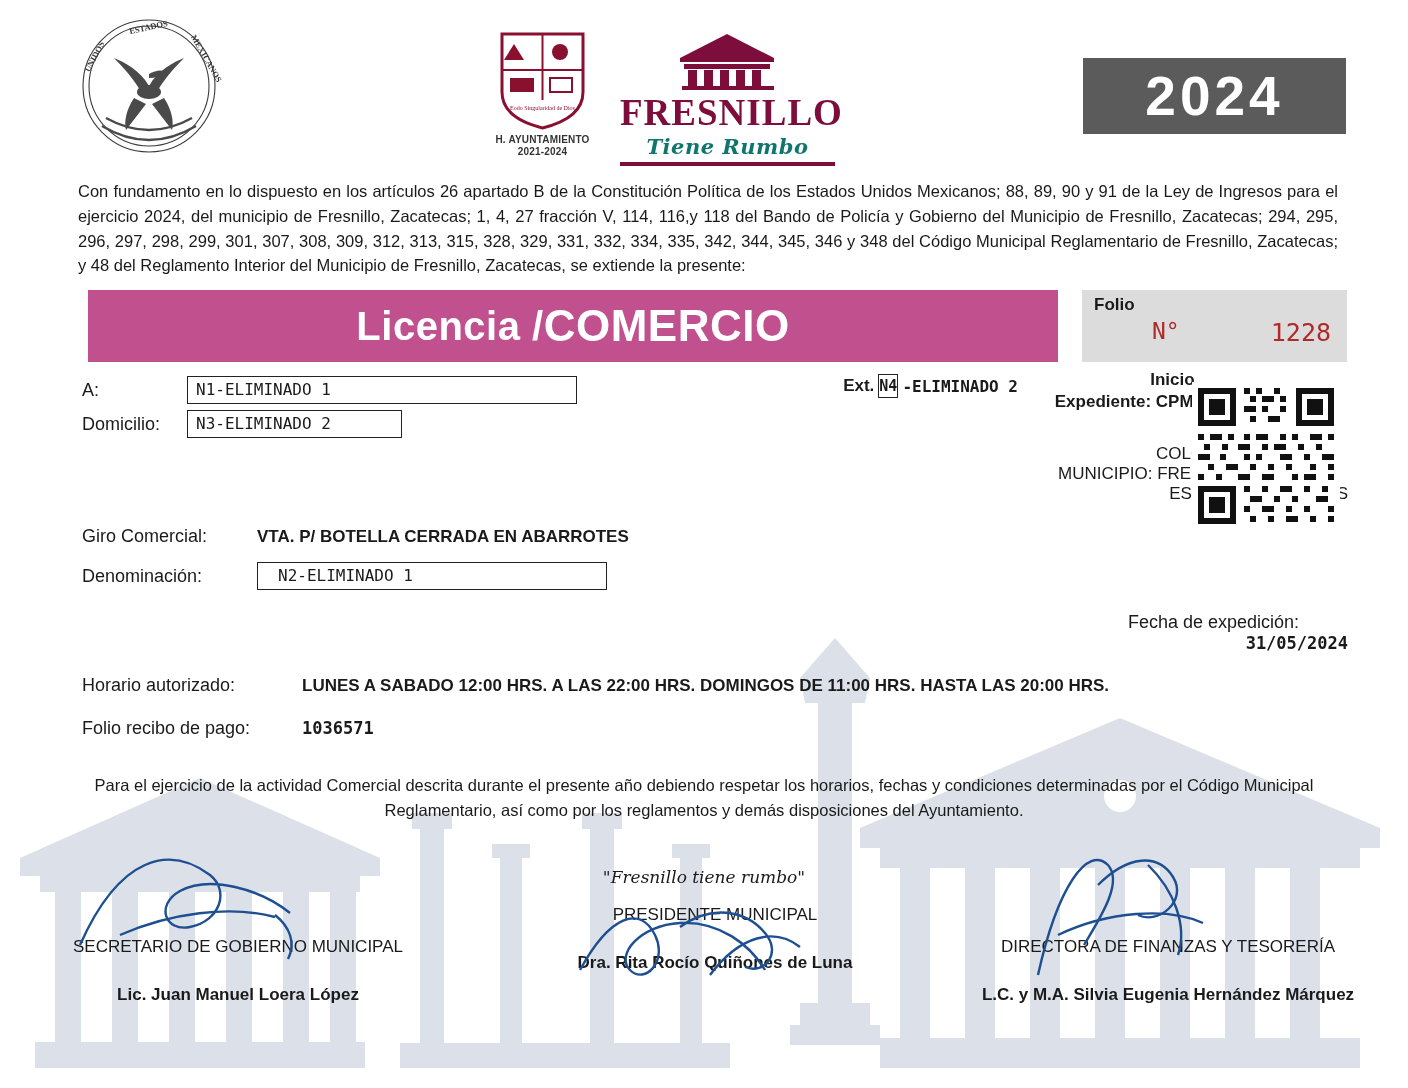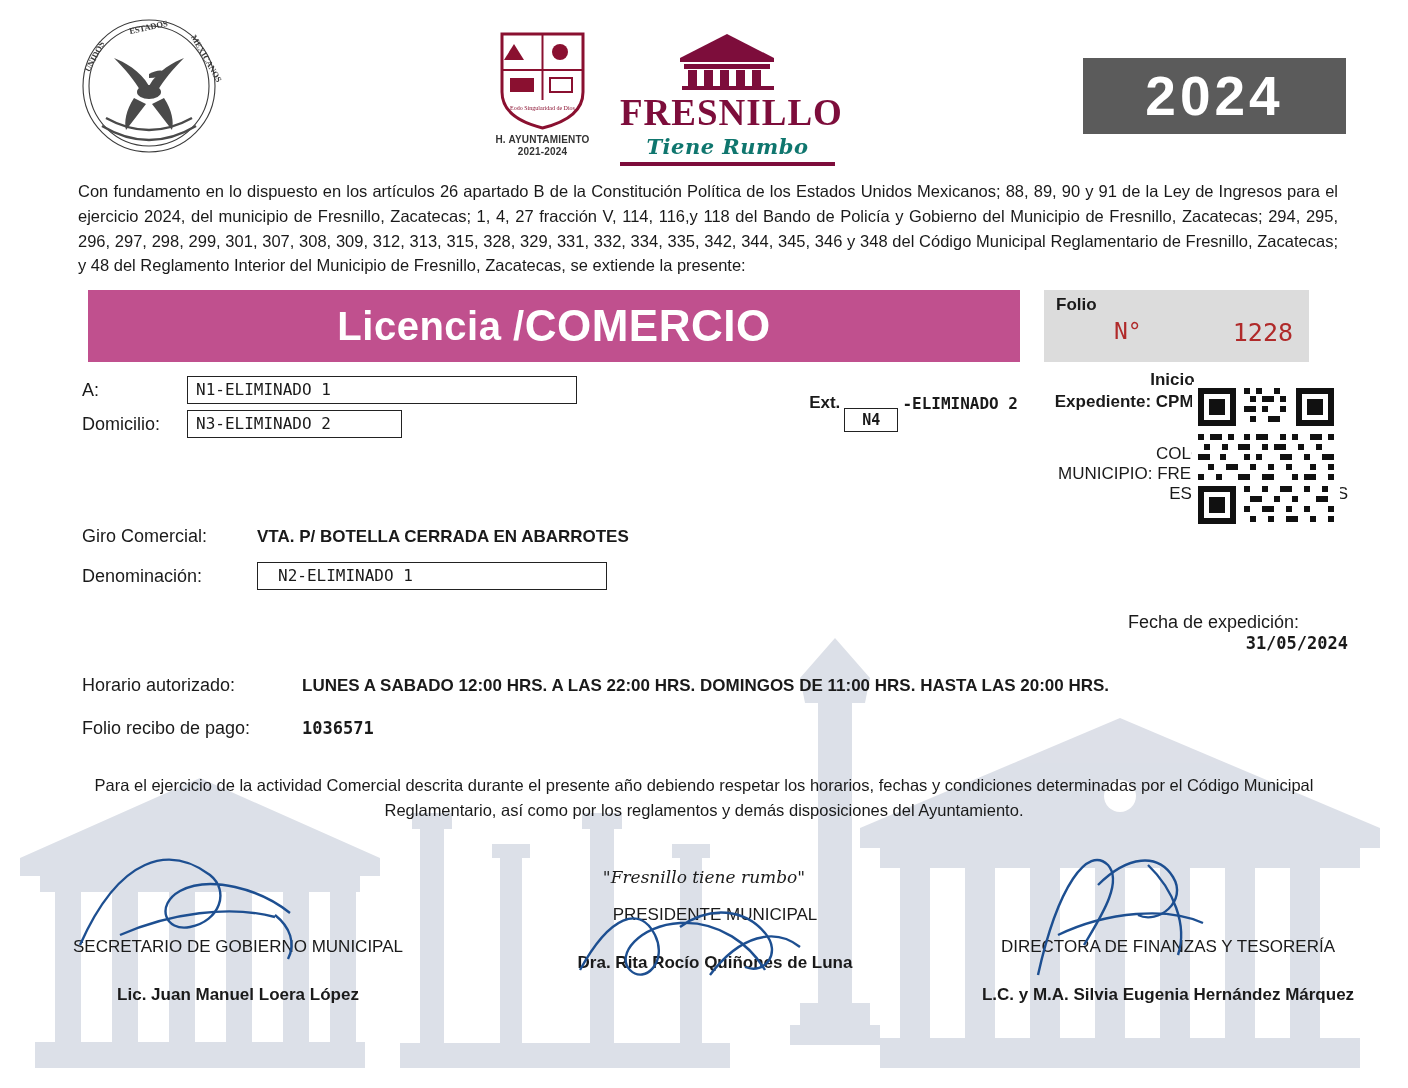--- a/index.html
+++ b/index.html
@@ -54,21 +54,21 @@
     margin: 4px 70px 0 78px;
     font-size:16.5px; line-height:1.5;
     text-align:justify;
   }
 
   
   .titlerow {
     position:relative; z-index:2;
     margin-top:12px;
     display:flex; align-items:stretch;
-    padding-left:88px; padding-right:99px;
+    padding-left:88px; padding-right:61px;
   }
   .title-bar {
     background:#c0508e;
     flex:1 1 auto;
     height:72px;
     display:flex; align-items:center; justify-content:center;
     color:#ffffff;
   }
   .title-lic {
     font-size:40px; font-weight:bold; letter-spacing:.5px;
@@ -100,21 +100,21 @@
     font-family:"DejaVu Sans Mono", monospace;
     font-size:16px;
     background:transparent;
   }
 
   .r-a { margin-top:14px; display:flex; align-items:center; }
   .r-a .lbl { width:105px; }
   .r-a .boxed { width:390px; }
 
   .r-ext { position:absolute; right:330px; top:-2px; font-size:17px; font-weight:bold; display:flex; align-items:center; gap:4px;}
-  .ext-box { border:1px solid #222; padding:2px 17px; font-family:"DejaVu Sans Mono", monospace; font-size:15px;margin-top:34px;}
+  .ext-box { border:1px solid #222; padding:2px 0; font-family:"DejaVu Sans Mono", monospace; font-size:15px;}
   .ext-val { font-family:"DejaVu Sans Mono", monospace; font-size:16px; }
 
   .inicio { position:absolute; right:58px; top:-6px; text-align:center; }
   .inicio .t1 { font-size:17px; font-weight:bold; }
   .inicio .t2 { font-size:17px; font-weight:bold; margin-top:2px;}
 
   .r-dom { margin-top:6px; display:flex; align-items:center; }
   .r-dom .lbl { width:105px; }
   .r-dom .boxed { width:215px; }
 

